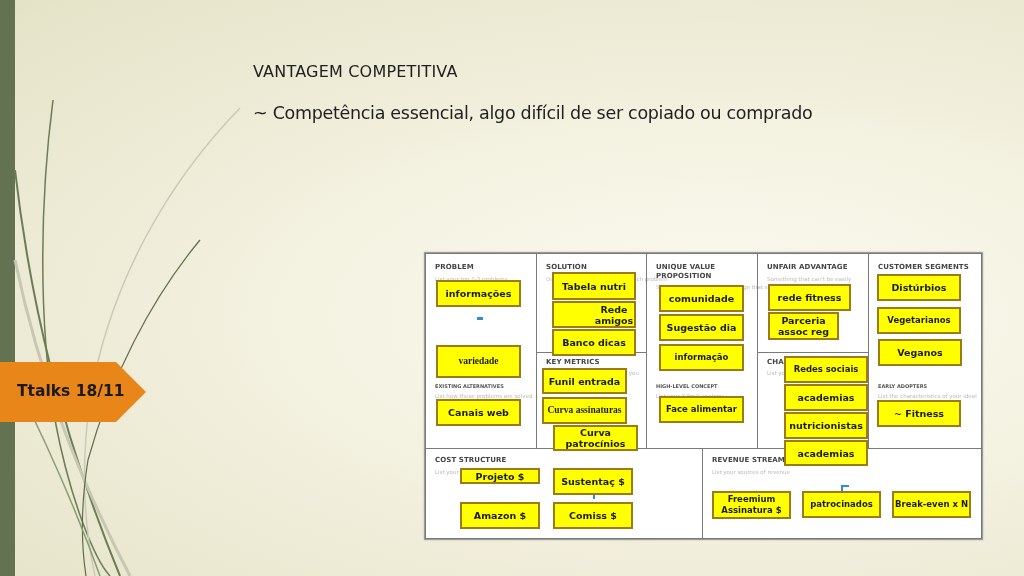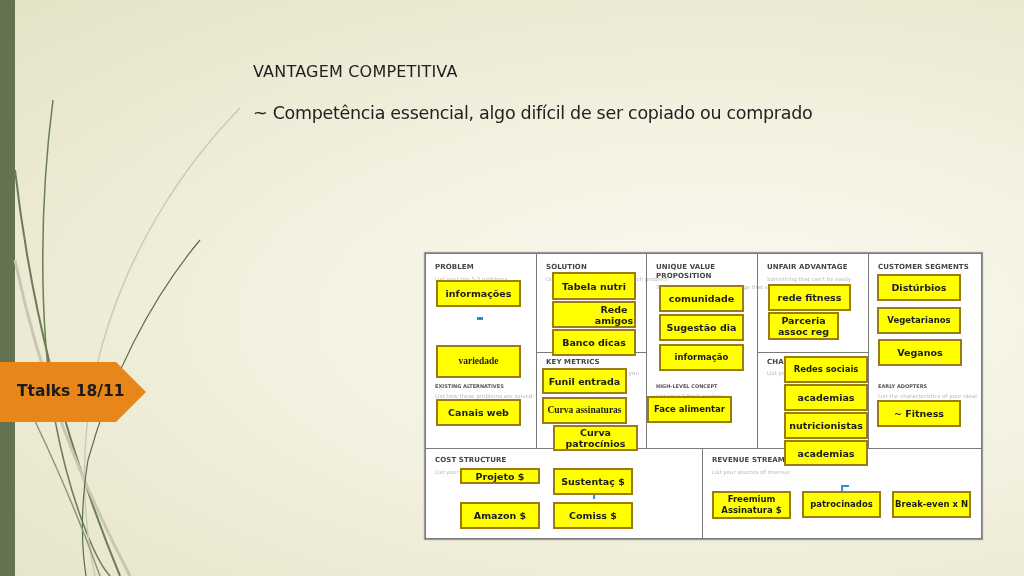--- a/index.html
+++ b/index.html
@@ -114,21 +114,21 @@
   <div class="note" style="left:127px;top:48px;width:84px;height:27px;padding-left:40px;">Rede amigos</div>
   <div class="note" style="left:127px;top:76px;width:84px;height:27px;">Banco dicas</div>
 
   <div class="note" style="left:117px;top:115px;width:85px;height:26px;">Funil entrada</div>
   <div class="note" style="left:117px;top:144px;width:85px;height:27px;font-family:Liberation Serif, serif;">Curva assinaturas</div>
   <div class="note" style="left:128px;top:172px;width:85px;height:26px;">Curva patrocínios</div>
 
   <div class="note" style="left:234px;top:32px;width:85px;height:27px;">comunidade</div>
   <div class="note" style="left:234px;top:61px;width:85px;height:27px;">Sugestão dia</div>
   <div class="note small" style="left:234px;top:91px;width:85px;height:27px;">informação</div>
-  <div class="note small" style="left:222px;top:143px;width:85px;height:27px;">Face alimentar</div>
+  <div class="note small" style="left:234px;top:143px;width:85px;height:27px;">Face alimentar</div>
 
   <div class="note" style="left:343px;top:31px;width:83px;height:27px;">rede fitness</div>
   <div class="note" style="left:343px;top:59px;width:71px;height:28px;">Parceria assoc reg</div>
 
   <div class="note small" style="left:359px;top:103px;width:84px;height:27px;">Redes sociais</div>
   <div class="note" style="left:359px;top:131px;width:84px;height:27px;">academias</div>
   <div class="note" style="left:359px;top:159px;width:84px;height:27px;">nutricionistas</div>
   <div class="note" style="left:359px;top:187px;width:84px;height:26px;">academias</div>
 
   <div class="note" style="left:452px;top:21px;width:84px;height:27px;">Distúrbios</div>

